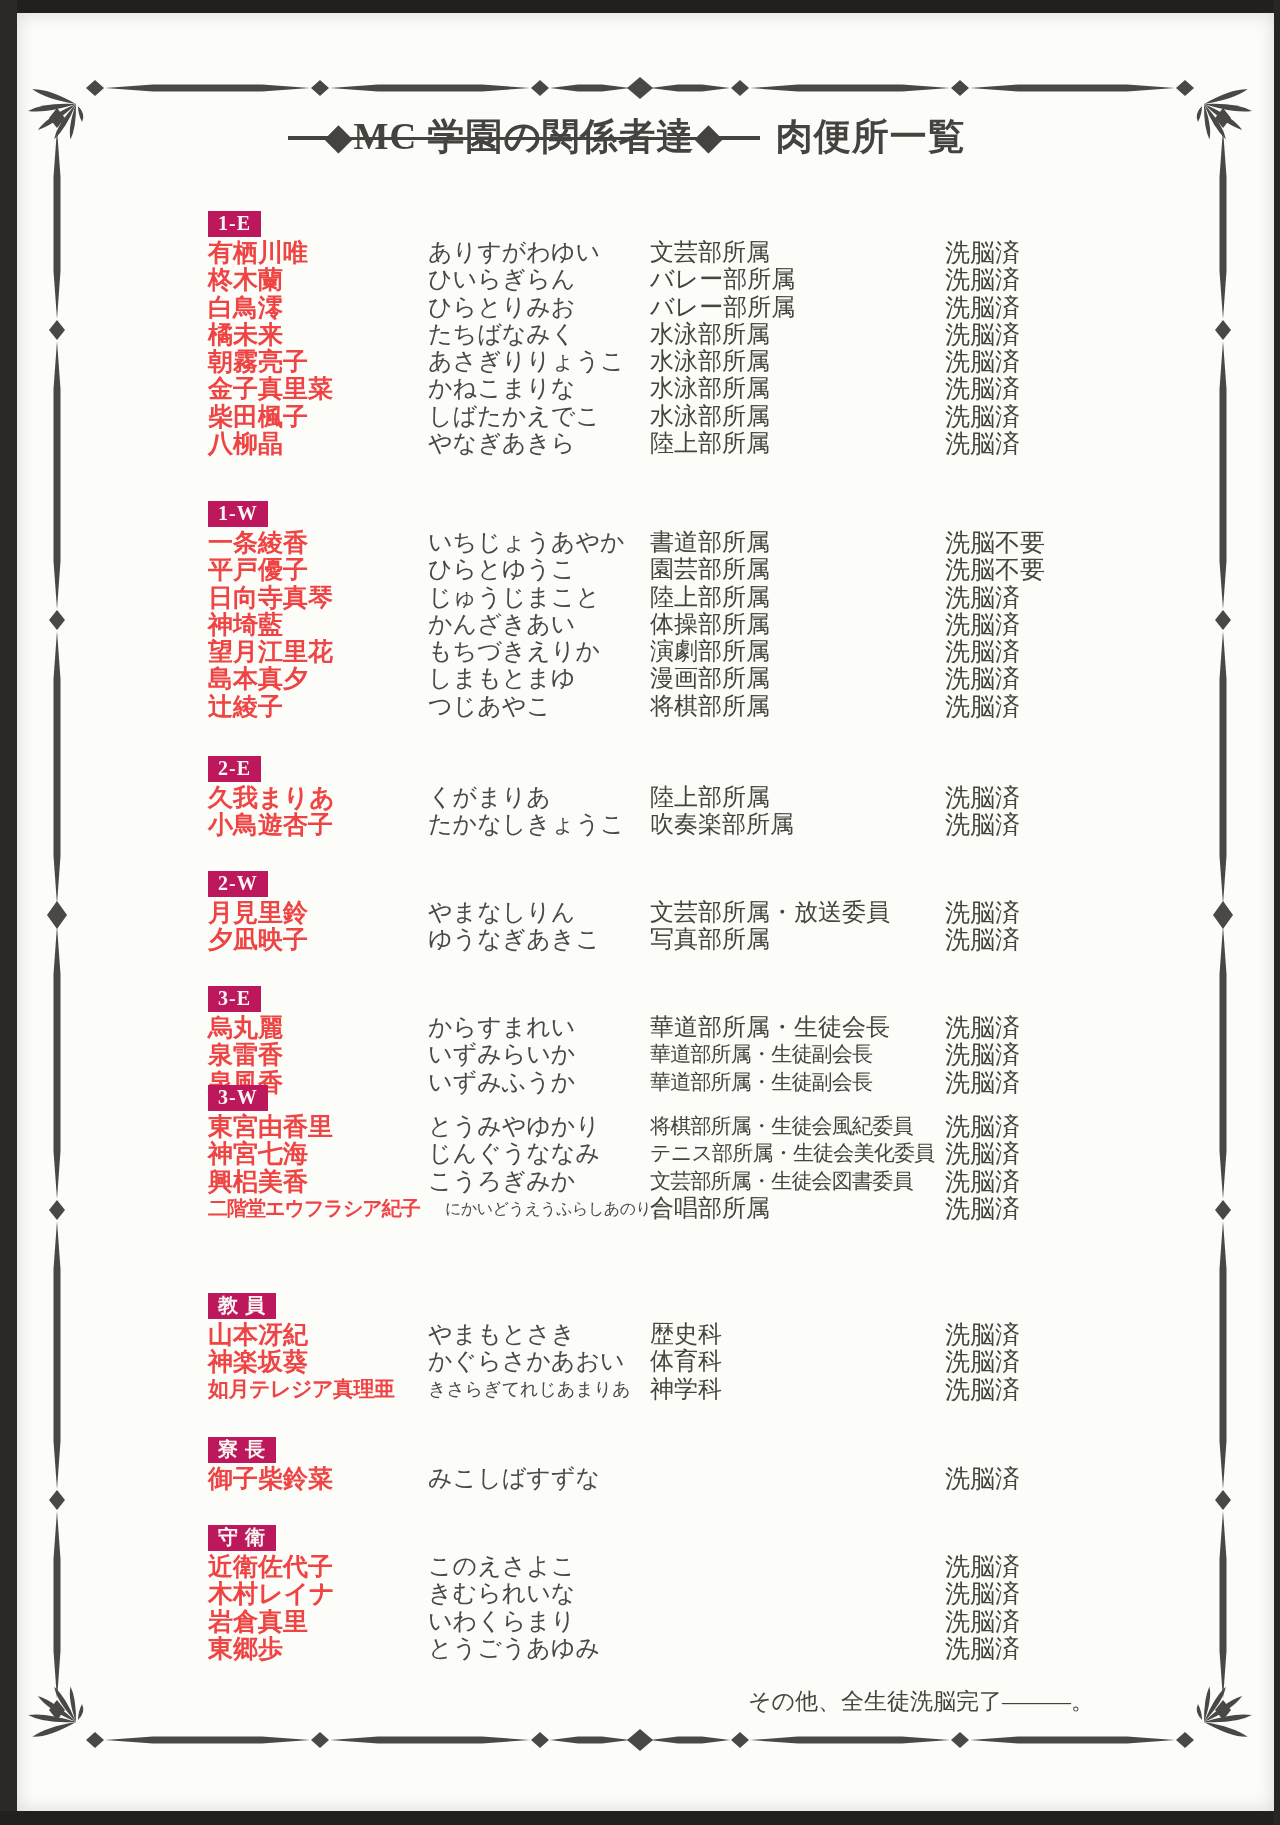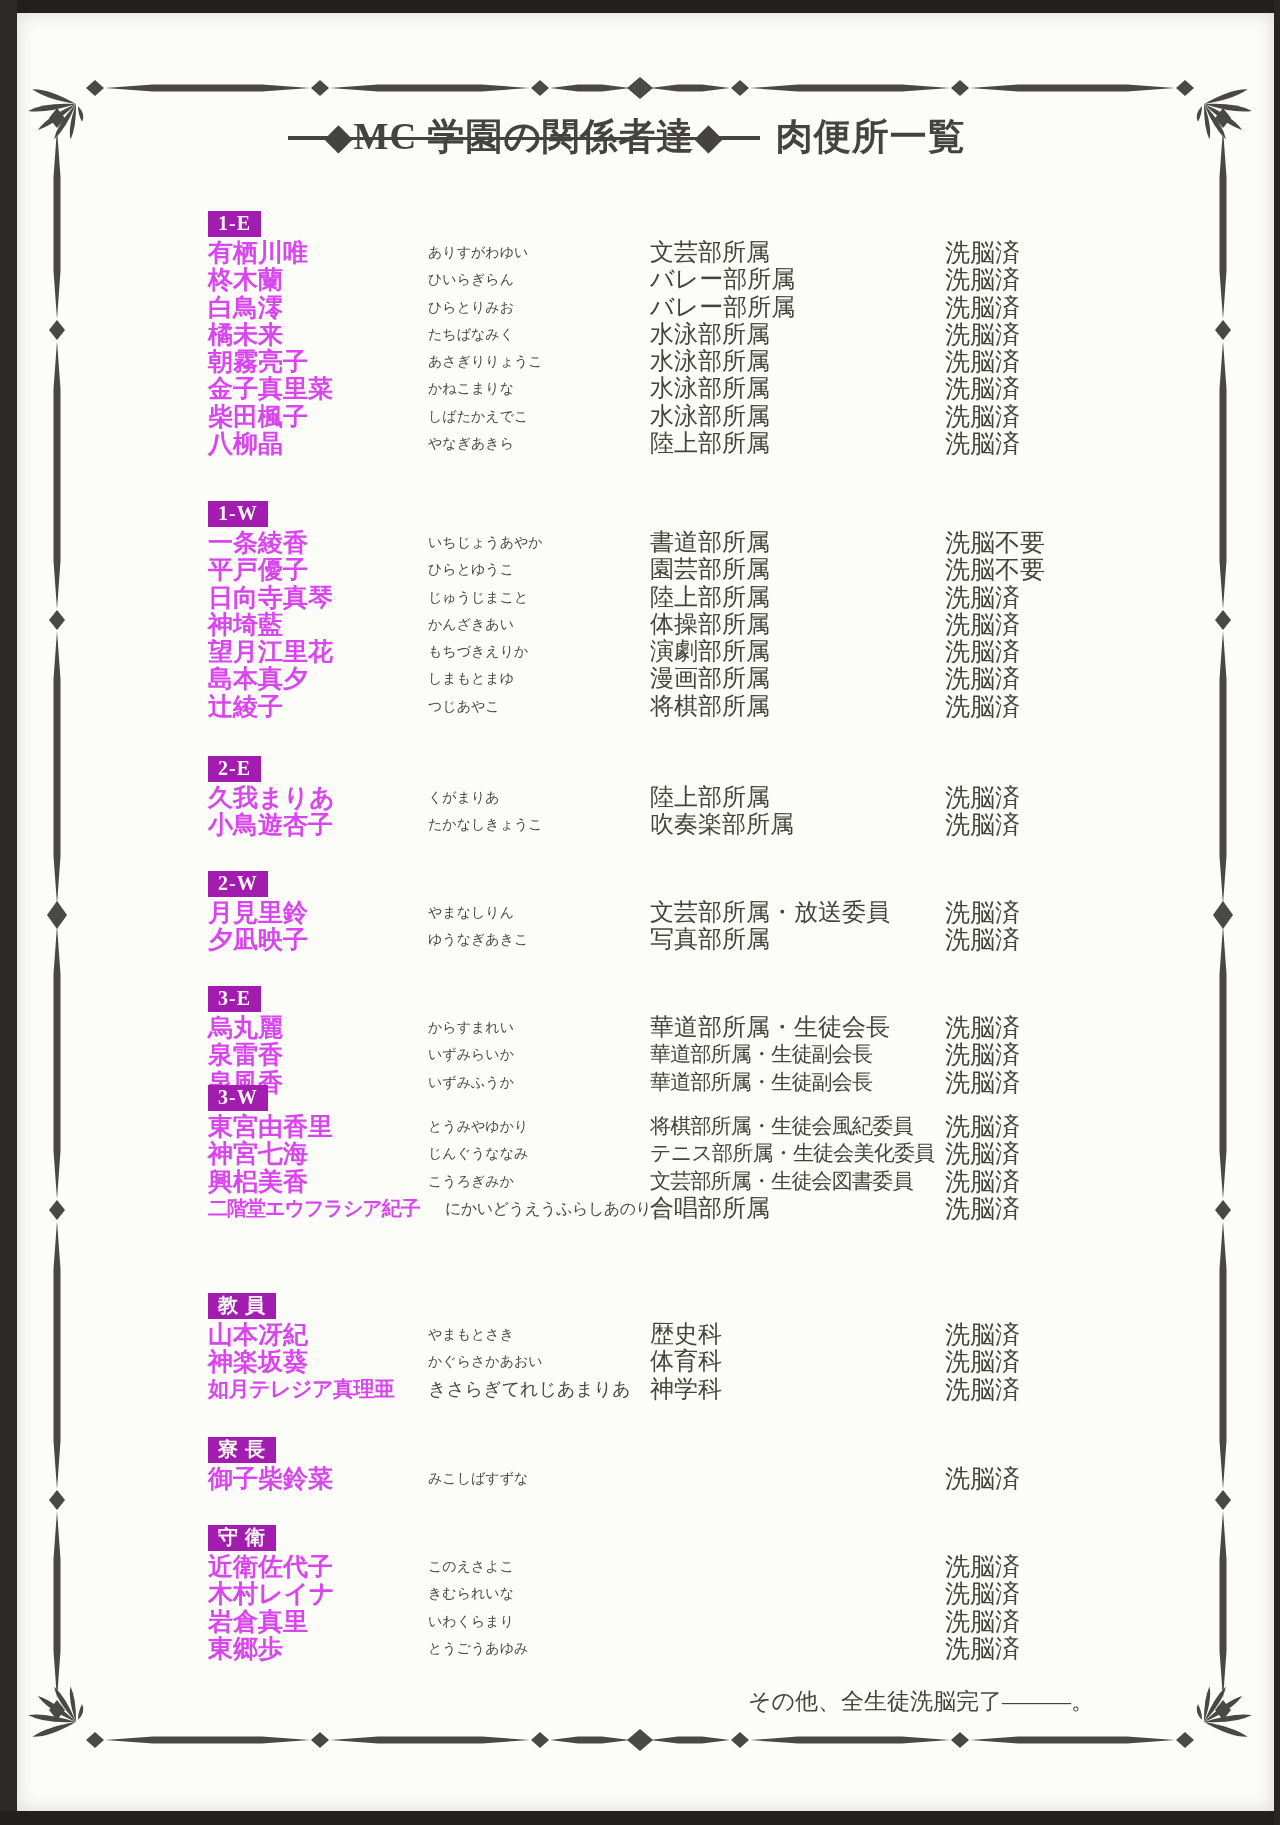--- a/index.html
+++ b/index.html
@@ -28,29 +28,29 @@
   }
   .title .struck{text-decoration:line-through;text-decoration-thickness:3px;text-decoration-color:#44433f;}
   .title .dash{
     display:inline-block;width:42px;height:4px;background:#44433f;
     vertical-align:middle;margin:0 -6px 6px -6px;
   }
   .title .rest{margin-left:22px;}
   
   .sec{position:absolute;left:208px;width:950px;}
   .sec-label{
-    display:inline-block;background:#a21caf;color:#f6f6f3;
+    display:inline-block;background:#be185d;color:#f6f6f3;
     font-size:20px;font-weight:700;padding:2px 10px 3px 10px;
     letter-spacing:1px;line-height:21px;
   }
   .rows{margin-top:2px;}
   .row{position:relative;height:27.3px;}
   .row span{position:absolute;top:0;line-height:27.3px;white-space:nowrap;}
-  .name{left:0;font-size:25px;font-weight:700;color:#d946ef;}
-  .kana{left:220px;font-size:14px;color:#4a4945;}
+  .name{left:0;font-size:25px;font-weight:700;color:#ef4444;}
+  .kana{left:220px;font-size:24px;color:#4a4945;}
   .club{left:442px;font-size:24px;font-weight:500;color:#45443f;}
   .status{left:737px;font-size:25px;font-weight:500;color:#45443f;}
   .row.sm .name{font-size:21px;letter-spacing:-0.5px;}
   .row.sm .kana{font-size:18px;}
   .row.xs .name{font-size:20px;letter-spacing:-1px;text-align:right;}
   .row.xs .kana{font-size:16px;left:237px;letter-spacing:-0.5px;}
   .row.club-sm .club{font-size:21px;letter-spacing:-0.8px;}
   
   .footer{
     position:absolute;left:748px;top:1686px;

